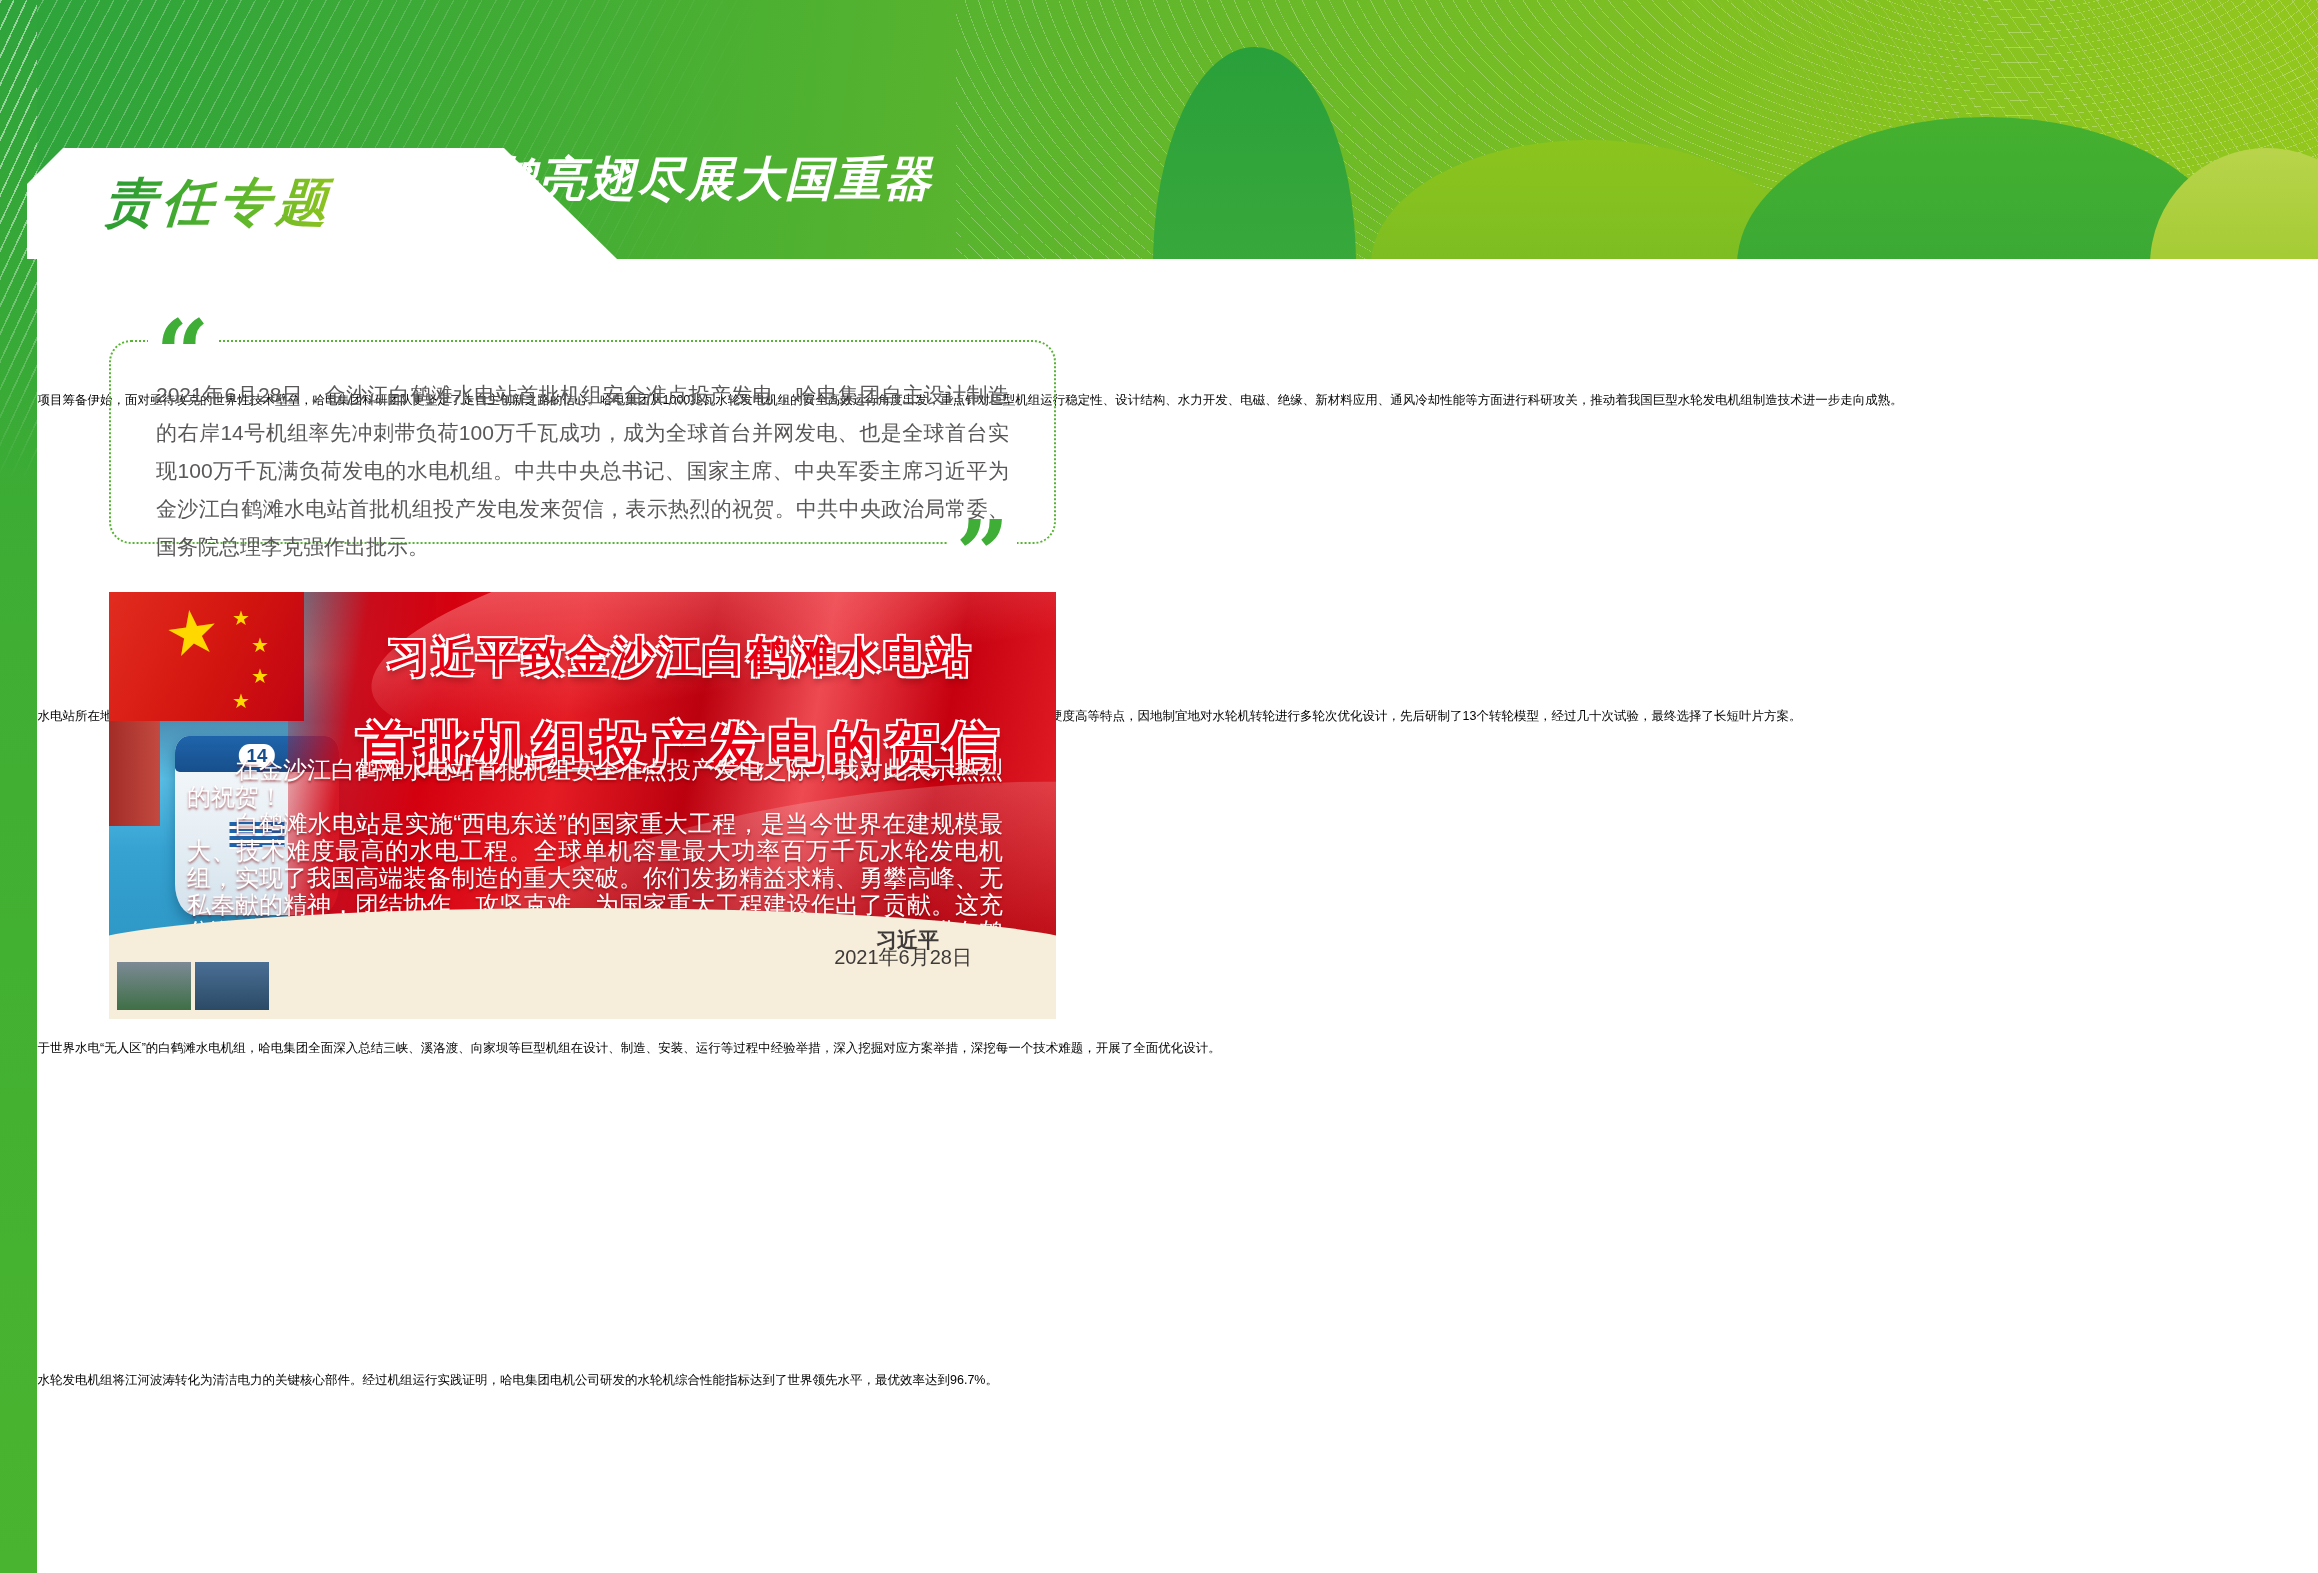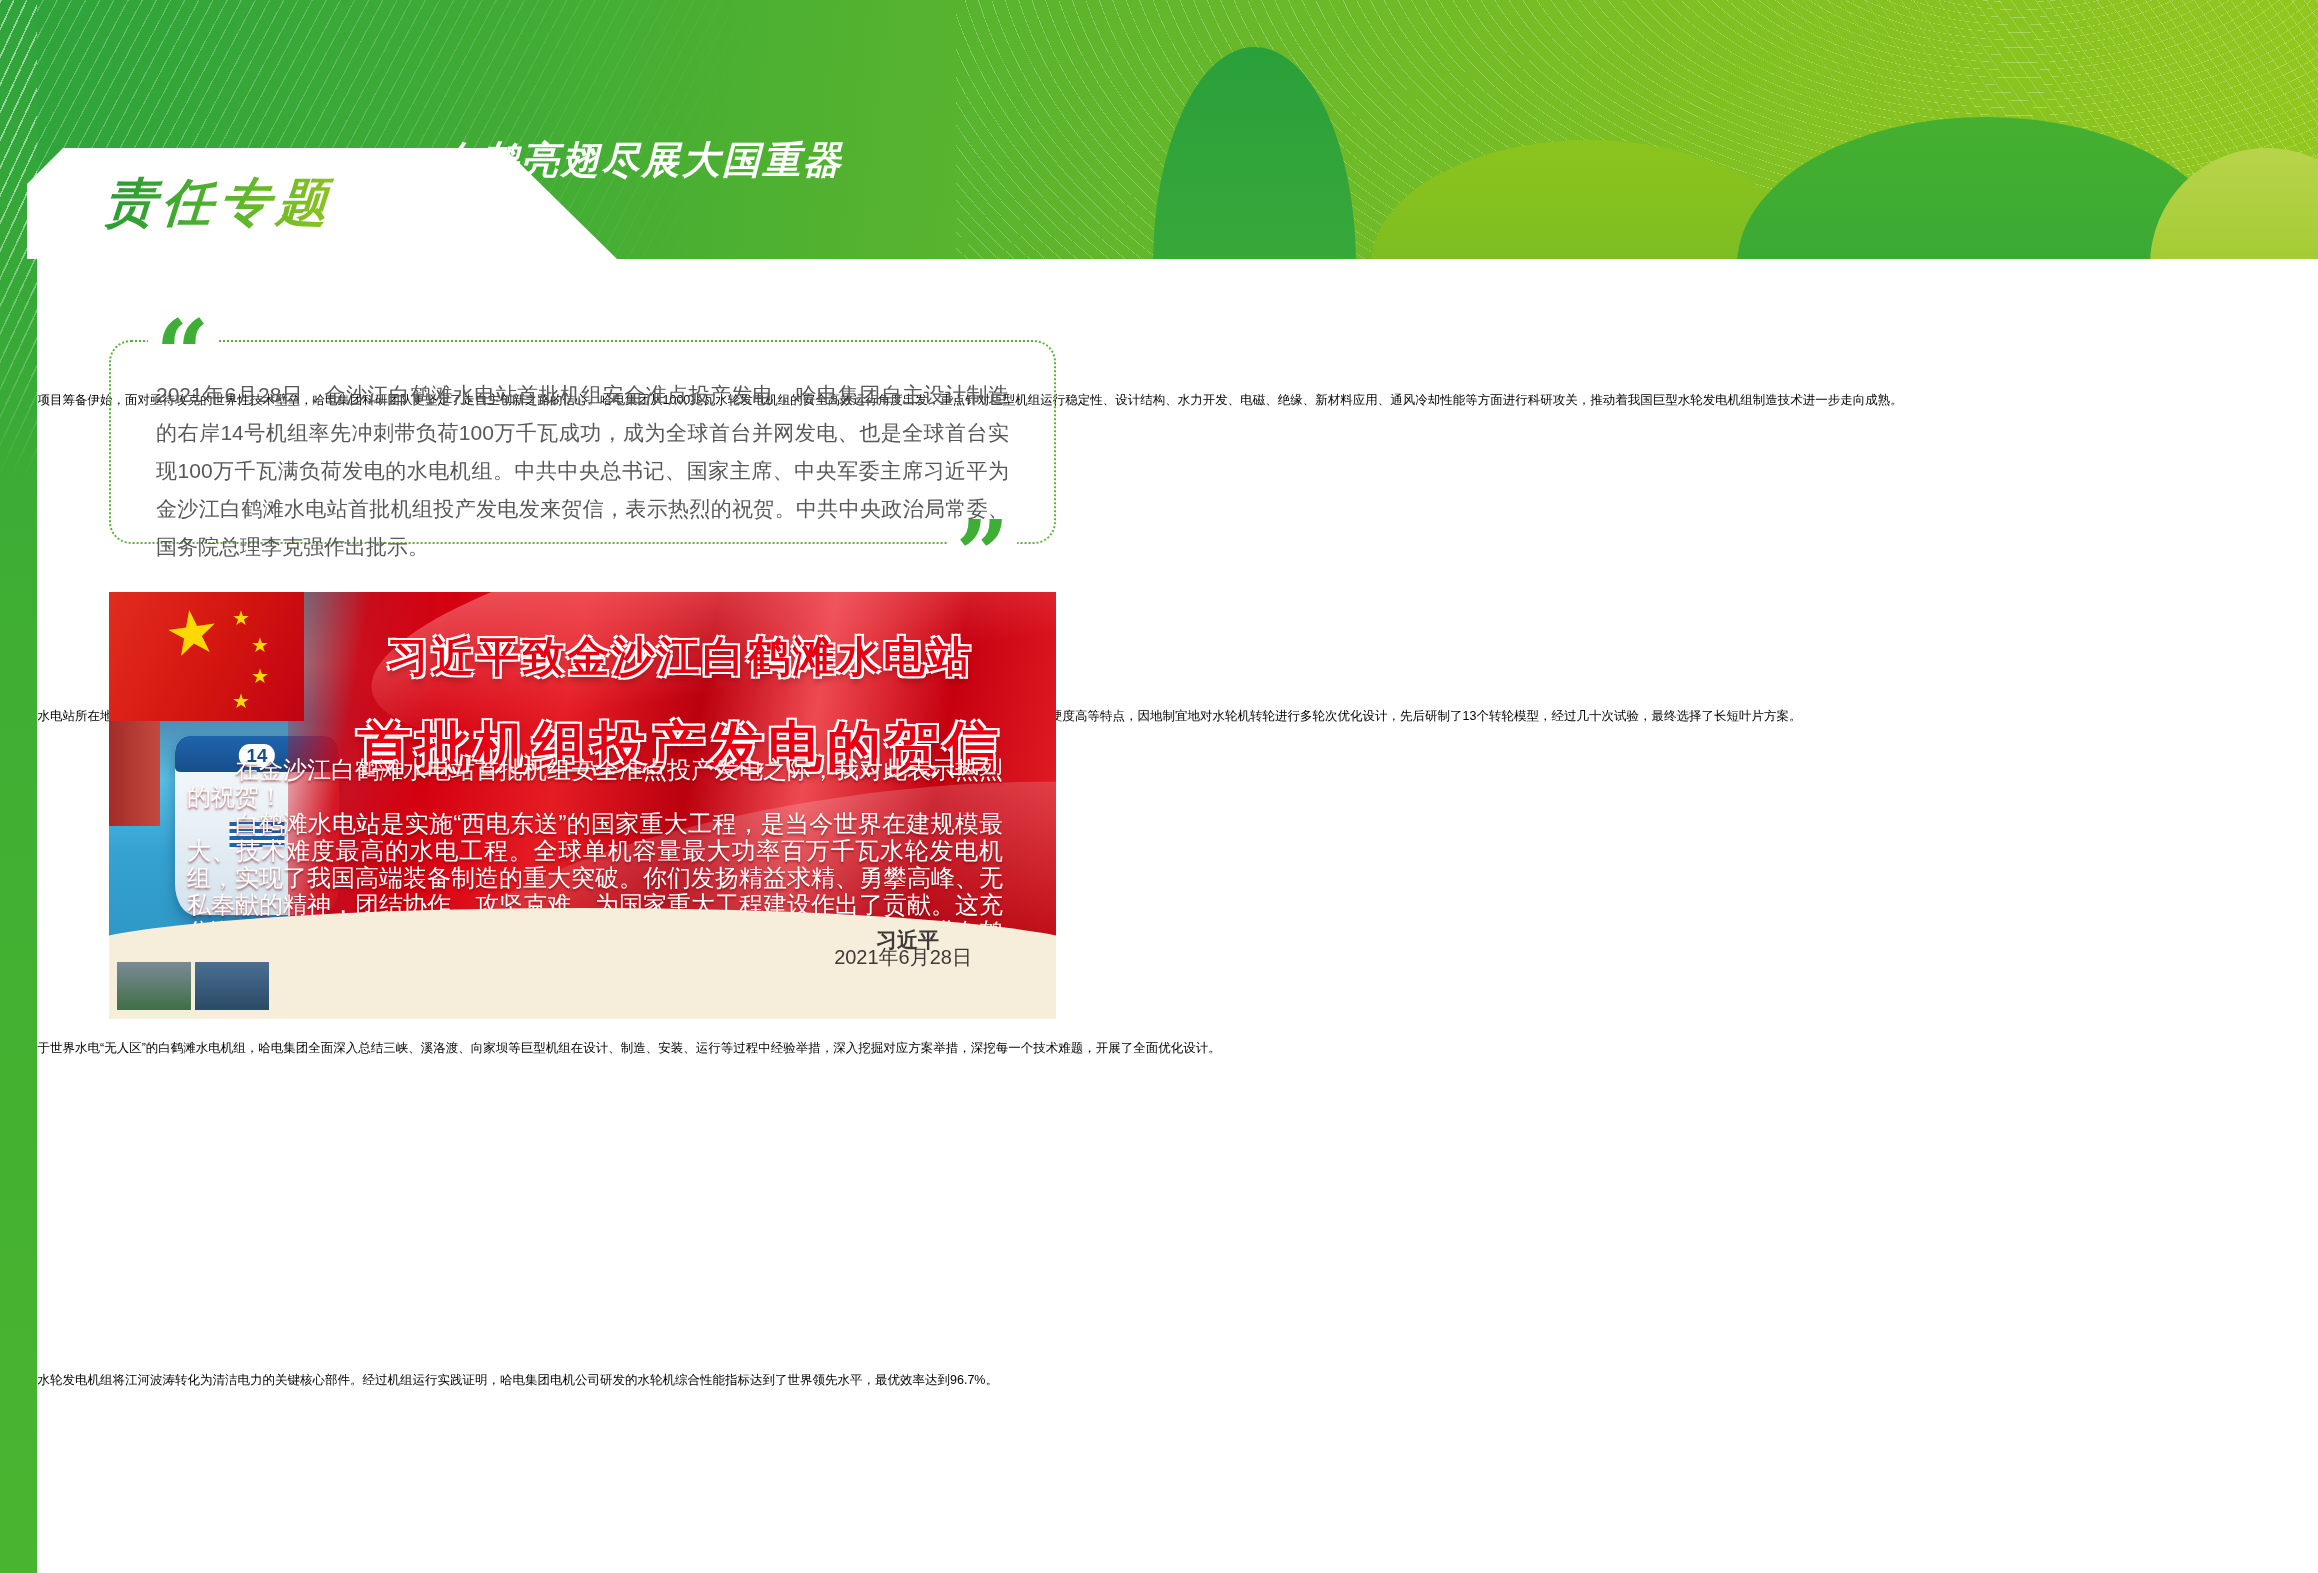--- a/index.html
+++ b/index.html
@@ -29,21 +29,21 @@
   .hill.h2{left:1371px;top:140px;width:436px;height:125px;background:linear-gradient(180deg,#8cc41d,#7dbd22);}
   .hill.h3{left:1737px;top:117px;width:498px;height:148px;background:linear-gradient(180deg,#45b02f,#3aa935);}
   .hill.h4{left:2150px;top:148px;width:234px;height:117px;background:linear-gradient(180deg,#b9d44b,#a3cb33);}
 
   
   .badge{position:absolute;left:27px;top:148px;width:592px;height:111px;background:#ffffff;
     clip-path:polygon(0 36px,36px 0,477px 0,590px 100%,0 100%);display:flex;align-items:center;}
   .badge-text{margin-left:78px;font-size:51px;font-weight:900;font-style:italic;letter-spacing:6.2px;
     transform:skewX(-4deg);background:linear-gradient(92deg,#2f9e33 10%,#58b52d 55%,#8fc31f 100%);
     -webkit-background-clip:text;background-clip:text;color:transparent;}
-  .head-title{position:absolute;left:440px;top:135px;font-size:38px;font-weight:900;font-style:italic;
+  .head-title{position:absolute;left:440px;top:148px;font-size:47px;font-weight:900;font-style:italic;
     color:#ffffff;letter-spacing:2.3px;white-space:nowrap;}
   .head-subtitle{position:absolute;left:440px;top:209px;font-size:30px;font-weight:800;font-style:italic;
     color:#ffffff;letter-spacing:1.6px;white-space:nowrap;}
 
   
   .quote-box{position:absolute;left:109px;top:340px;width:947px;height:204px;box-sizing:border-box;
     border:2.3px dotted #56b432;border-radius:22px;}
   .quote-text{position:absolute;left:45px;right:45px;top:34px;font-size:21px;line-height:38px;
     color:#595757;text-align:justify;}
   .qmark{position:absolute;font-family:"DejaVu Serif","Liberation Serif",serif;font-weight:bold;

